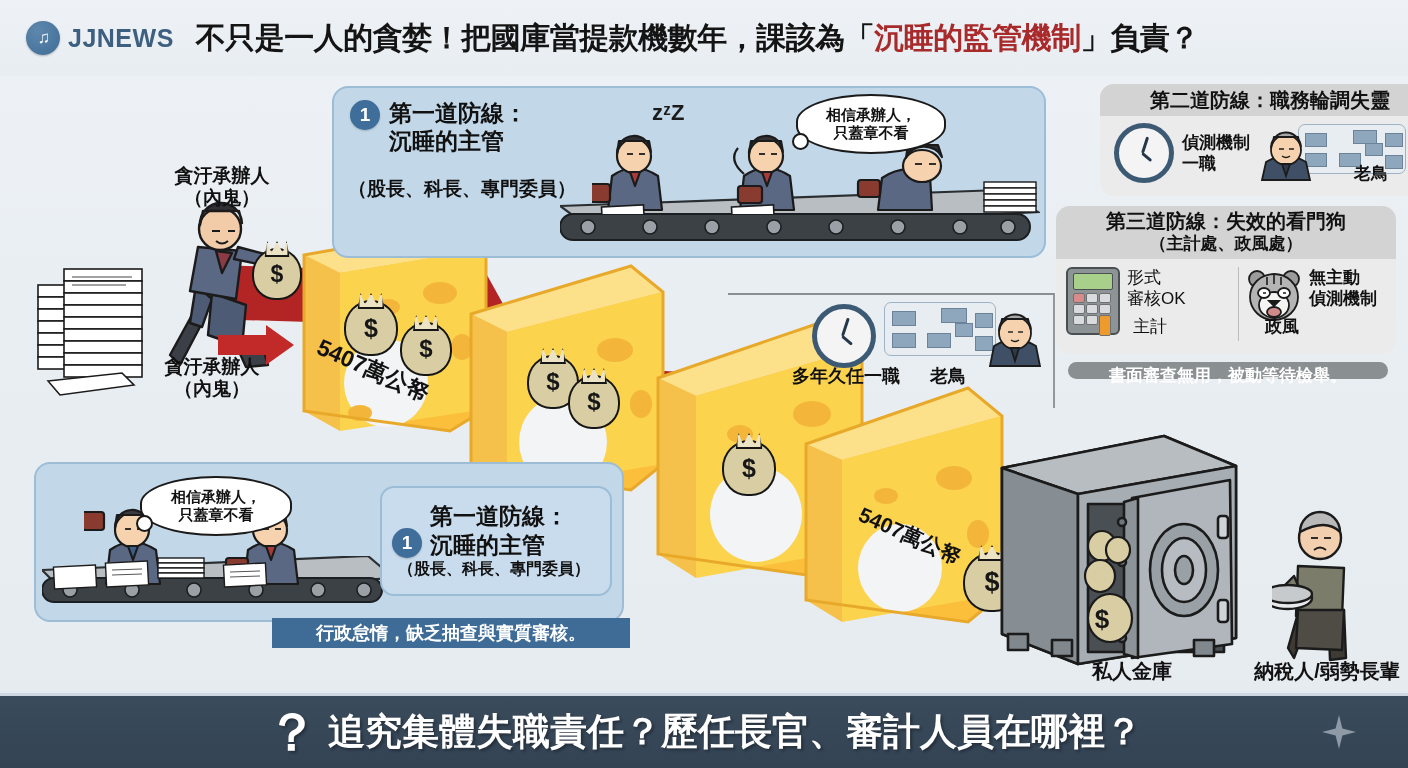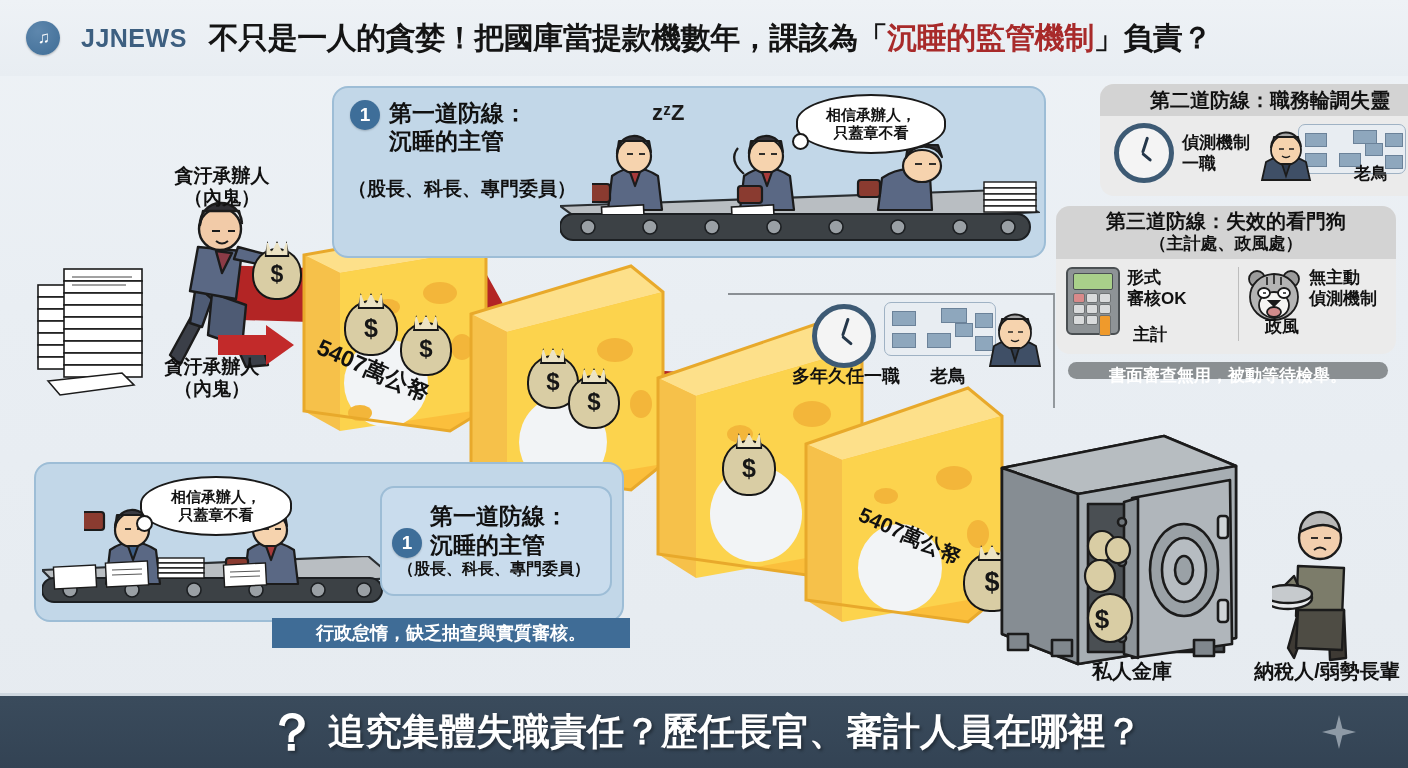--- a/index.html
+++ b/index.html
@@ -13,21 +13,21 @@
 
   
   .header{position:absolute;left:0;top:0;width:1408px;height:76px;
     background:linear-gradient(180deg,#eef2f6 0%,#e8edf2 100%);
     display:flex;align-items:center;padding-left:26px;box-sizing:border-box;z-index:40;}
   .logo-badge{width:34px;height:34px;border-radius:50%;
     background:radial-gradient(circle at 35% 30%,#5e87ad,#3f6d96);
     display:flex;align-items:center;justify-content:center;
     color:#fff;font-weight:bold;font-size:17px;font-style:italic;letter-spacing:-2px;
     box-shadow:0 1px 2px rgba(0,0,0,.25);flex:none;}
-  .logo-text{margin-left:21px;color:#3d5f80;font-weight:bold;font-size:25px;letter-spacing:.5px;text-align:right;}
+  .logo-text{margin-left:8px;color:#3d5f80;font-weight:bold;font-size:25px;letter-spacing:.5px;text-align:right;}
   .headline{margin-left:22px;font-size:30px;font-weight:bold;color:#141414;white-space:nowrap;
     letter-spacing:-0.5px;}
   .headline .hl{color:#a82a2a;}
 
   
   .footer{position:absolute;left:0;bottom:0;width:1408px;height:72px;
     background:linear-gradient(180deg,#3a4b5c 0%,#334354 100%);
     border-top:3px solid #cfd8e0;z-index:40;
     display:flex;align-items:center;justify-content:center;}
   .footer .q{color:#fff;font-size:52px;font-weight:bold;margin-right:10px;line-height:1;
@@ -372,24 +372,24 @@
           <div class="k" style="left:5px;top:24px;width:10px;height:8px;background:#d98a8a"></div>
           <div class="k" style="left:18px;top:24px;width:10px;height:8px"></div>
           <div class="k" style="left:31px;top:24px;width:10px;height:8px"></div>
           <div class="k" style="left:5px;top:35px;width:10px;height:8px"></div>
           <div class="k" style="left:18px;top:35px;width:10px;height:8px"></div>
           <div class="k" style="left:31px;top:35px;width:10px;height:8px"></div>
           <div class="k" style="left:5px;top:46px;width:10px;height:8px"></div>
           <div class="k" style="left:18px;top:46px;width:10px;height:8px"></div>
           <div class="k" style="left:31px;top:46px;width:10px;height:19px;background:#ef9a2c"></div>
         </div>
-        <div style="font-size:17px;font-weight:bold;color:#111;line-height:1.25">
+        <div style="font-size:17px;font-weight:normal;color:#111;line-height:1.25">
           <div>形式</div>
           <div>審核OK</div>
-          <div style="margin-top:15px;margin-left:6px">主計</div>
+          <div style="margin-top:7px;margin-left:6px">主計</div>
         </div>
       </div>
       <div style="width:1px;background:#bdbdbd;height:74px;margin:0 6px"></div>
 
       <div style="display:flex;gap:6px;">
         <svg style="width:58px;height:58px;flex:none">
           <g stroke="#1b1b1b" stroke-width="1.8">
             <circle cx="12" cy="12" r="8" fill="#9b9b9b"></circle>
               <circle cx="46" cy="12" r="8" fill="#9b9b9b"></circle>
             <ellipse cx="29" cy="30" rx="24" ry="23" fill="#b4b4b4"></ellipse>

